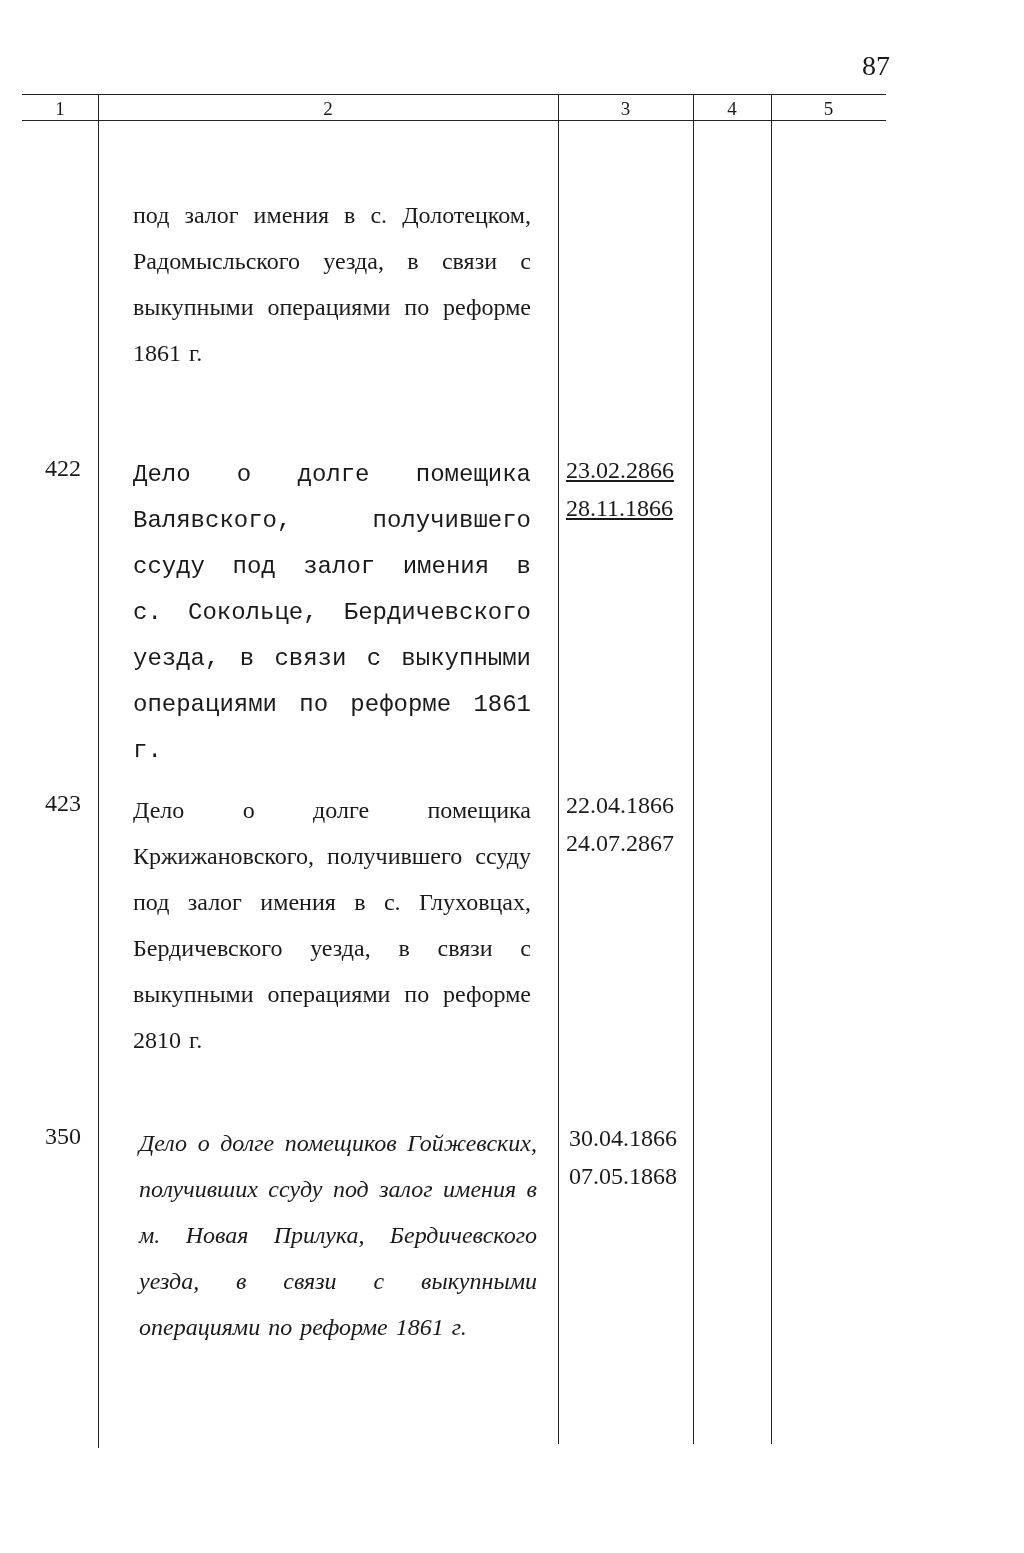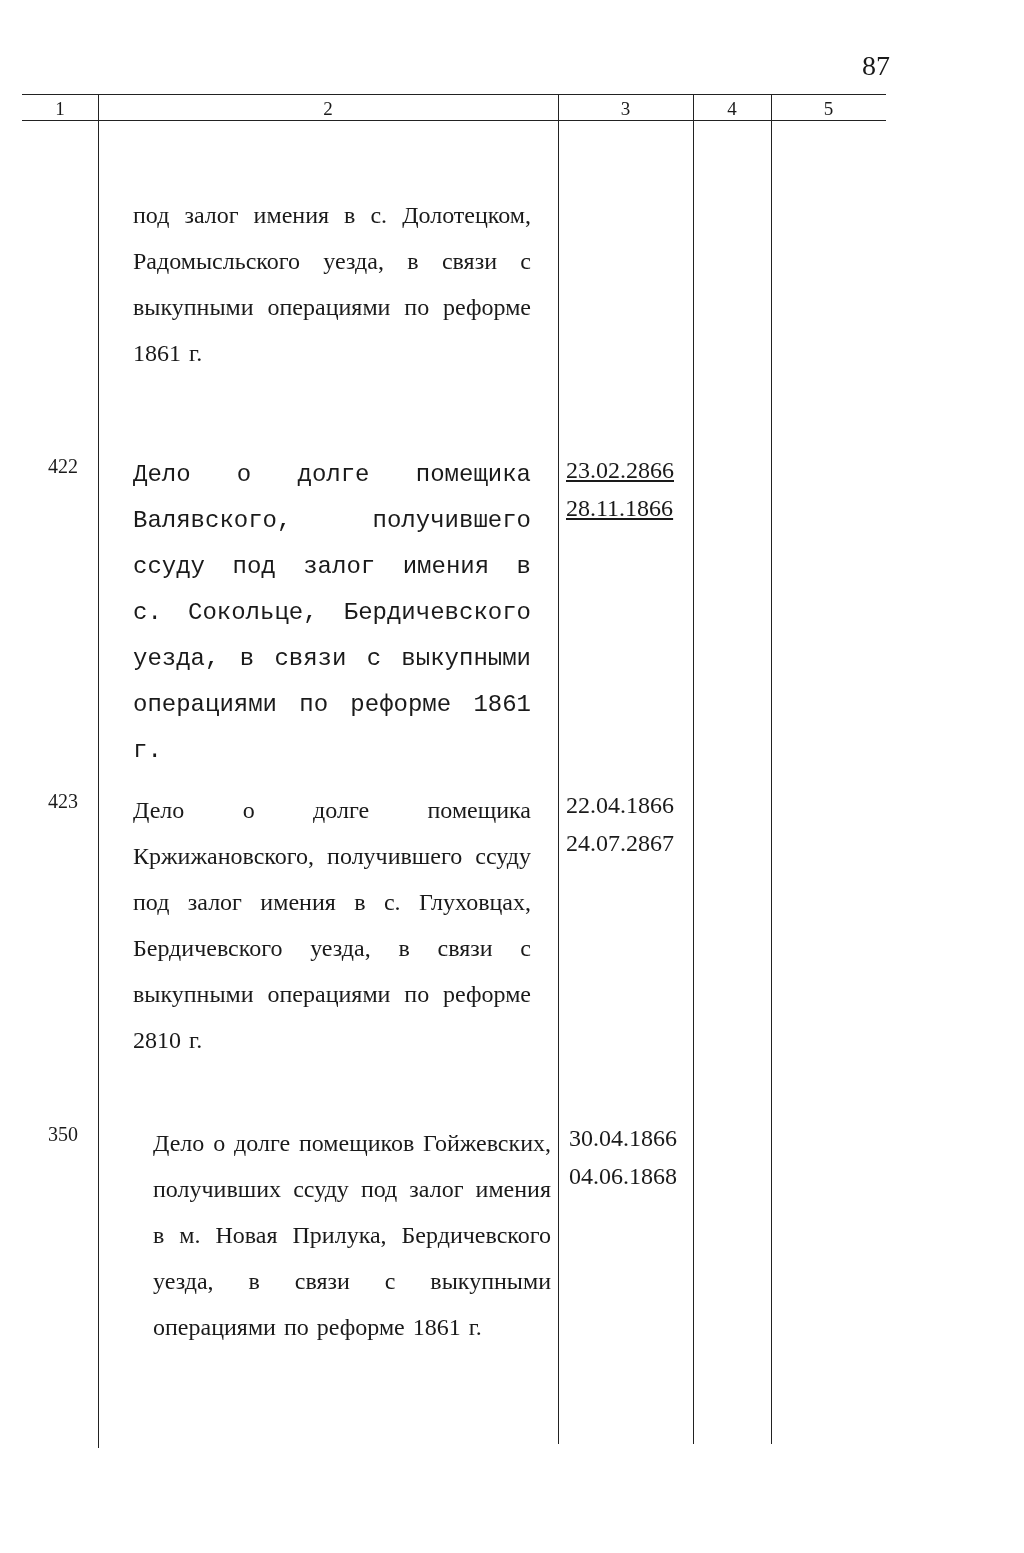--- a/index.html
+++ b/index.html
@@ -4,21 +4,21 @@
   <style>
     html, body { margin: 0; padding: 0; background: #ffffff; }
     body {
       width: 1024px; height: 1553px; position: relative; overflow: hidden;
       font-family: "Liberation Serif", "DejaVu Serif", serif; color: #1a1a1a;
     }
     .page-num { position: absolute; left: 862px; top: 50px; font-size: 28px; }
     .hline { position: absolute; left: 22px; width: 864px; height: 0; border-top: 1.5px solid #222; }
     .vline { position: absolute; width: 0; border-left: 1.5px solid #222; }
     .hdr { position: absolute; top: 98px; font-size: 19px; text-align: center; }
-    .num { position: absolute; font-size: 20px; width: 70px; text-align: center; left: 28px; }
+    .num { position: absolute; font-size: 24px; width: 70px; text-align: center; left: 28px; }
     .desc {
       position: absolute; left: 133px; width: 398px; font-size: 24px; line-height: 46px;
       text-align: justify; text-align-last: left; word-spacing: 2px;
     }
     .dates { position: absolute; left: 566px; font-size: 24px; line-height: 37.5px; }
     .date { display: block; }
   </style>
 </head>
 <body>
 
@@ -59,19 +59,19 @@
     <div class="num" style="top:790px;">423</div>
     <div class="desc" style="top:787px;">Дело о долге помещика Кржижановского, получившего ссуду под залог имения в с. Глуховцах, Бердичевского уезда, в связи с выкупными операциями по реформе 2810 г.</div>
     <div class="dates" style="top:787px;">
       <span class="date">22.04.1866</span>
       <span class="date">24.07.2867</span>
     </div>
   </div>
 
   <div>
     <div class="num" style="top:1123px;">350</div>
-    <div class="desc" style="top:1120px; left:153px;">Дело о долге помещиков Гойжевских, получивших ссуду под залог имения в м. Новая Прилука, Бердичевского уезда, в связи с выкупными операциями по реформе 1861 г.</div>
+    <div class="desc" style="top:1120px; left:139px;font-style:italic;">Дело о долге помещиков Гойжевских, получивших ссуду под залог имения в м. Новая Прилука, Бердичевского уезда, в связи с выкупными операциями по реформе 1861 г.</div>
     <div class="dates" style="top:1120px; left:569px;">
       <span class="date">30.04.1866</span>
-      <span class="date">04.06.1868</span>
+      <span class="date">07.05.1868</span>
     </div>
   </div>
 </div>
 
 </body></html>

